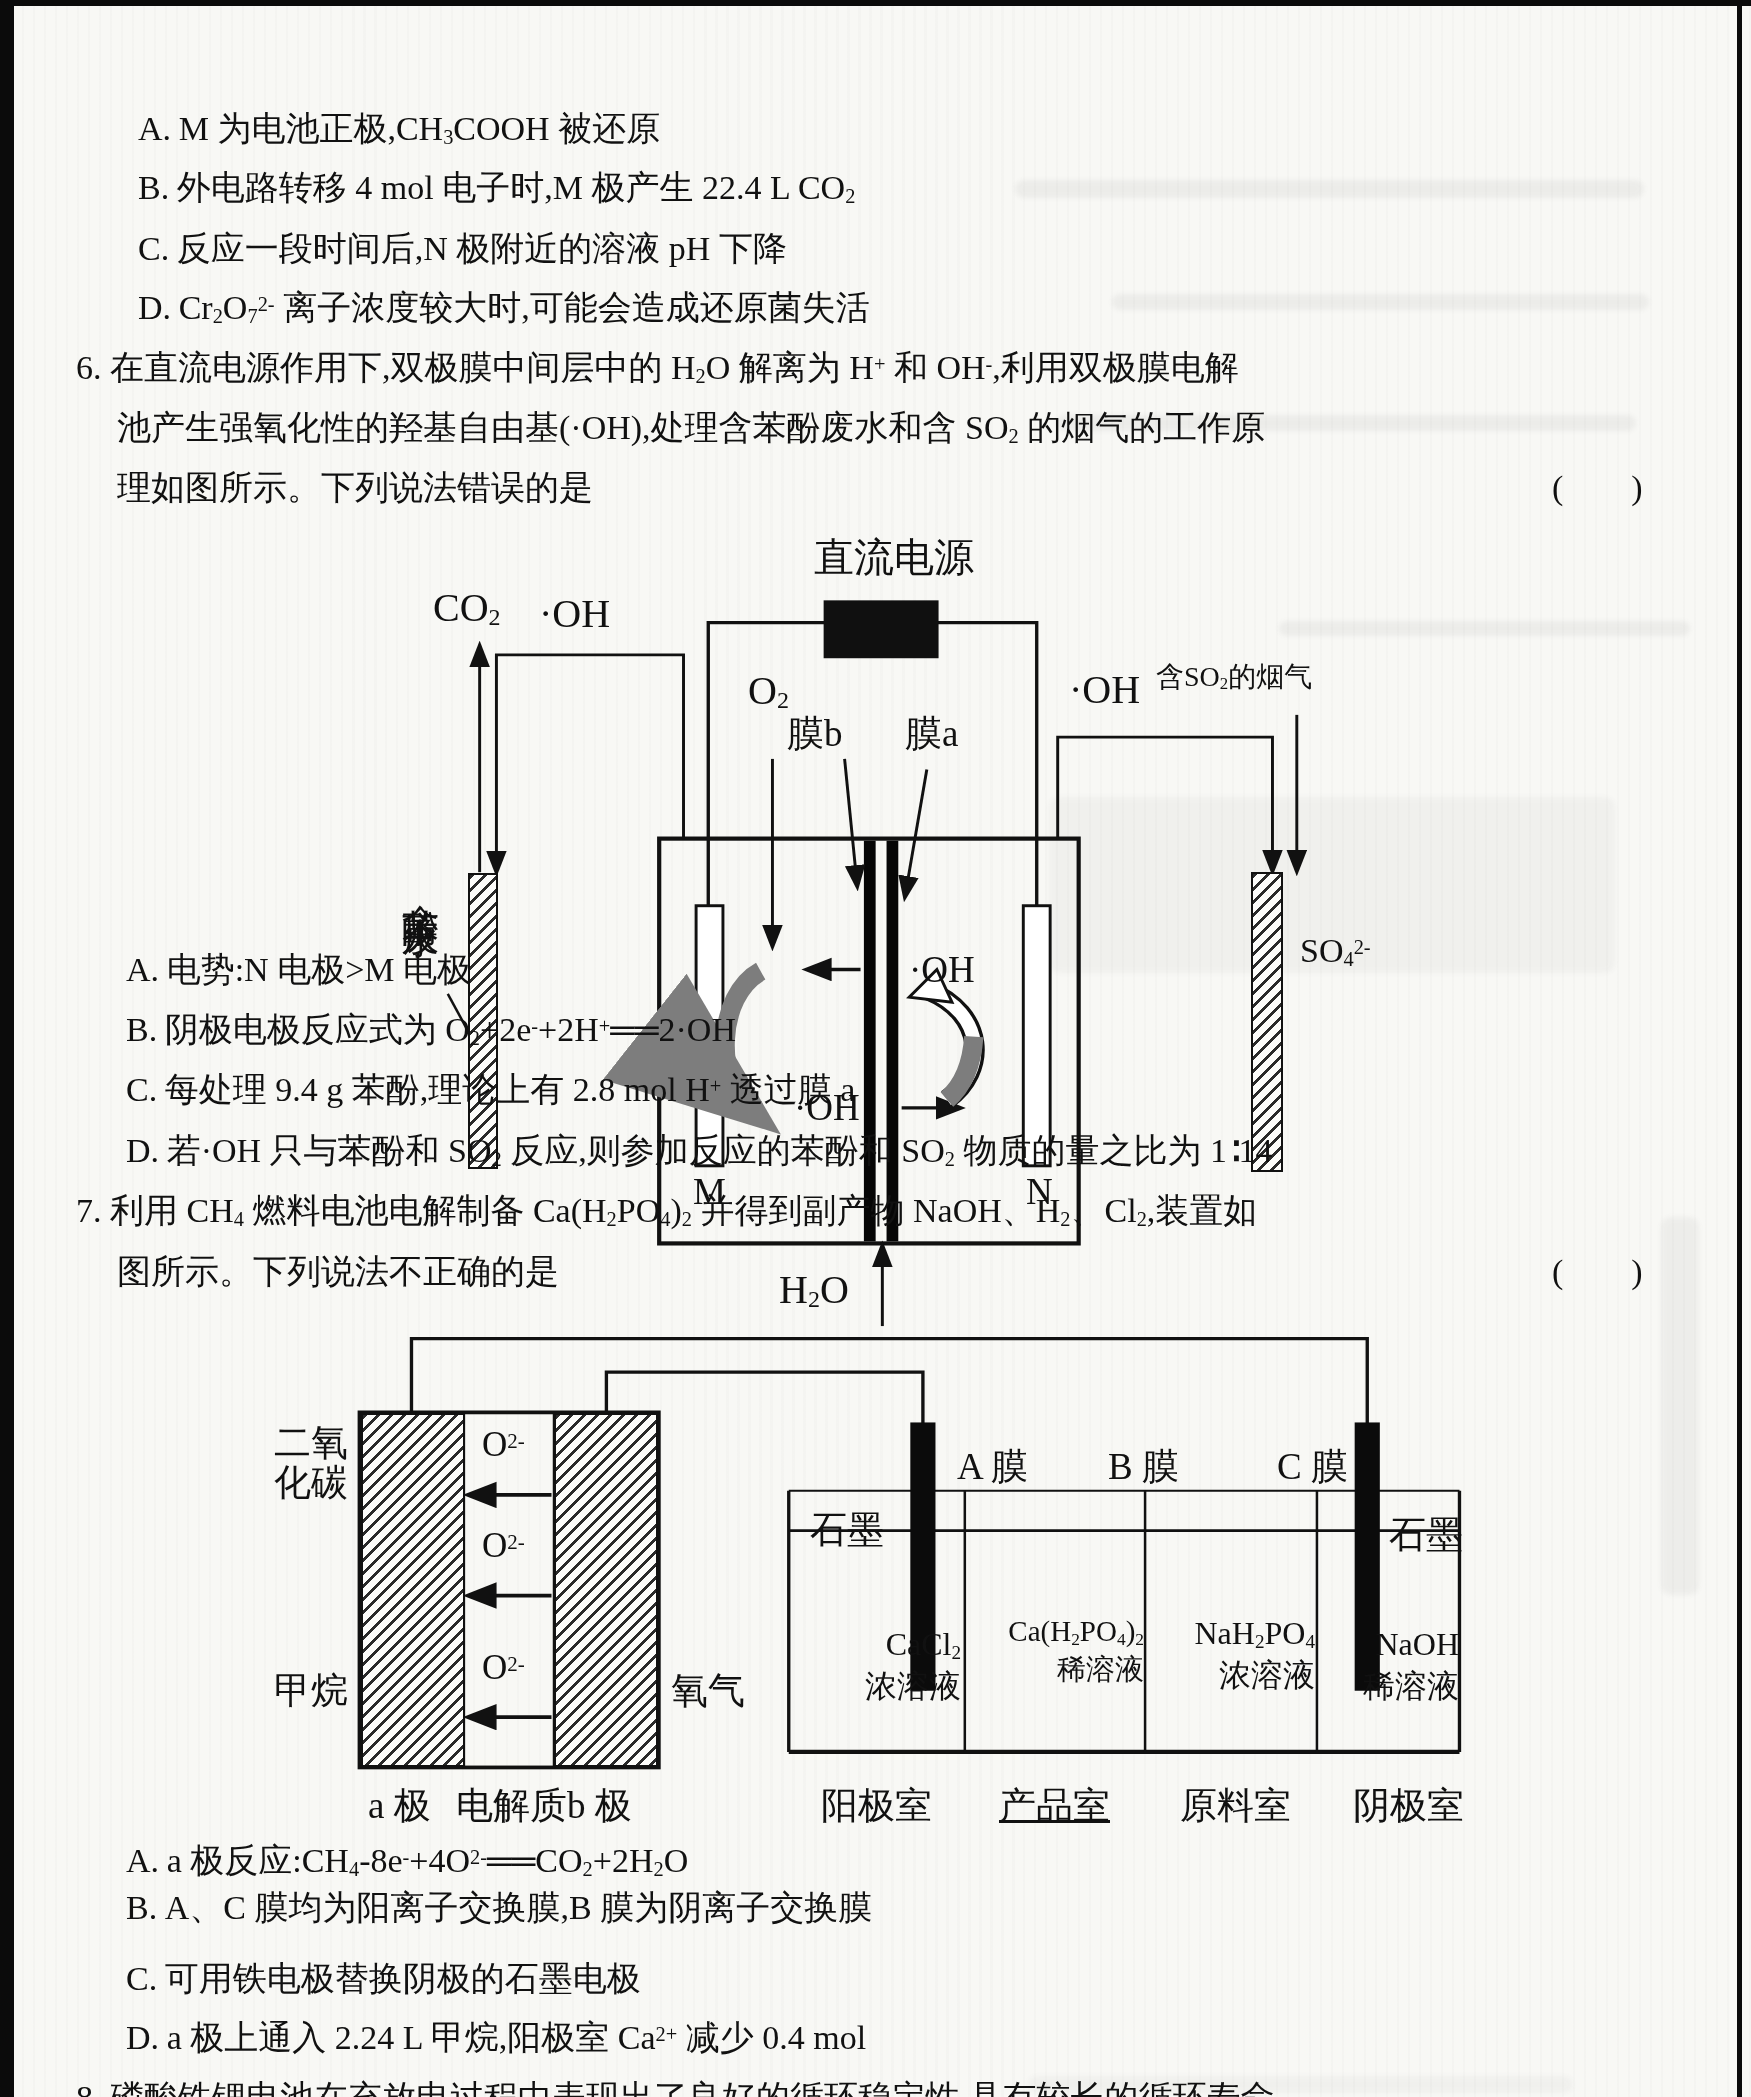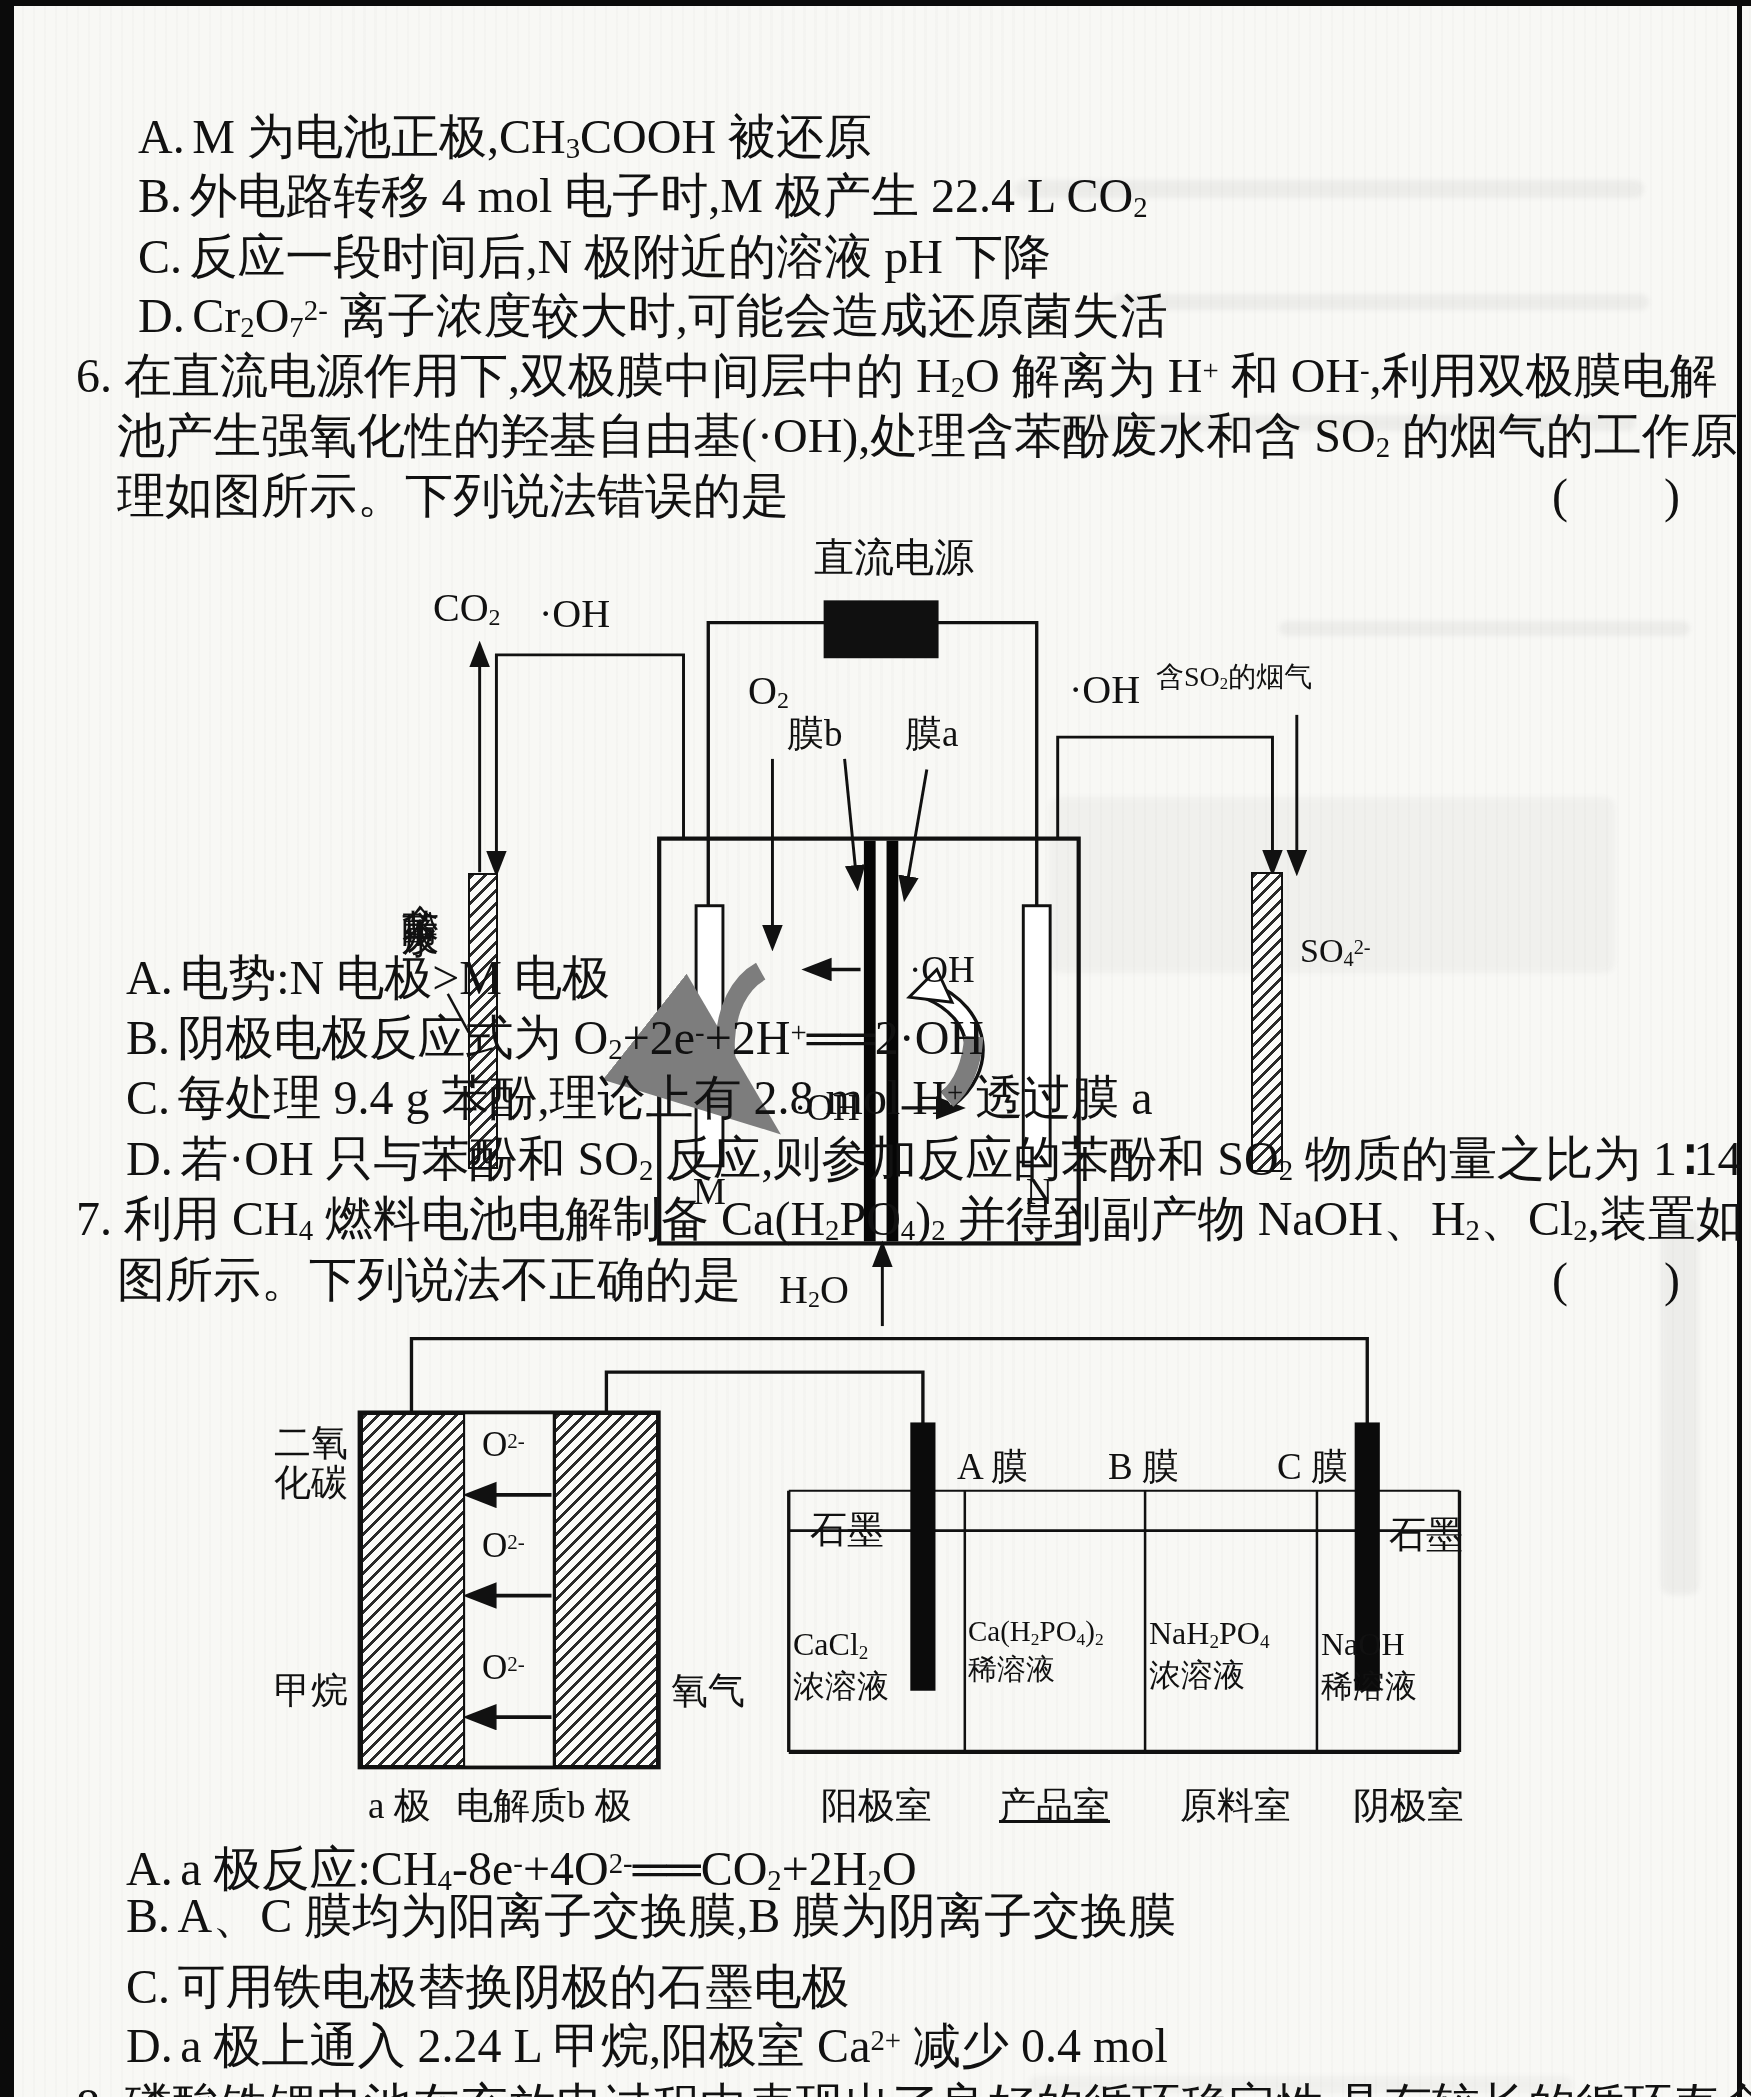--- a/index.html
+++ b/index.html
@@ -4,33 +4,33 @@
 <style>
   html,body{margin:0;padding:0;background:#e8e8e6;}
   #page{
     position:relative;width:1752px;height:2678px;overflow:hidden;
     background:#f8f8f5;
     background-image:repeating-linear-gradient(90deg,rgba(0,0,0,0.015) 0 2.5px,rgba(0,0,0,0) 2.5px 11px);
     font-family:"Liberation Serif","DejaVu Serif",serif;color:#111;
   }
   .abs{position:absolute;}
   .t{white-space:nowrap;line-height:1.12;}
-  .body-text{font-size:48px;}
+  .body-text{font-size:34px;}
   .opt-label{display:inline-block;margin-right:7.6px;}
   sub{font-size:60%;vertical-align:-16%;}
   sup{font-size:60%;vertical-align:36%;}
   .dia{font-size:37px;}
   .dia-sm{font-size:32px;}
   .hatch{
     background-color:#fcfcfa;
     background-image:repeating-linear-gradient(135deg,#2a2a2a 0 2.9px,rgba(0,0,0,0) 2.9px 9.2px);
     border:2.5px solid #111;box-sizing:border-box;
   }
   .vtext{writing-mode:vertical-rl;text-orientation:upright;letter-spacing:4.2px;line-height:1;}
-  .center{text-align:left;}
+  .center{text-align:right;}
   .bleed{background:#6a6a6a;opacity:0.08;filter:blur(2.9px);border-radius:10px;}
   svg{position:absolute;overflow:visible;}
 </style>
 </head>
 <body>
 
 <div id="page">
 
   <div class="abs" style="left:0;top:0;width:14.3px;height:2678px;background:#0b0b0b;"></div>
   <div class="abs" style="left:0;top:0;width:1752px;height:5.9px;background:#0b0b0b;"></div>

